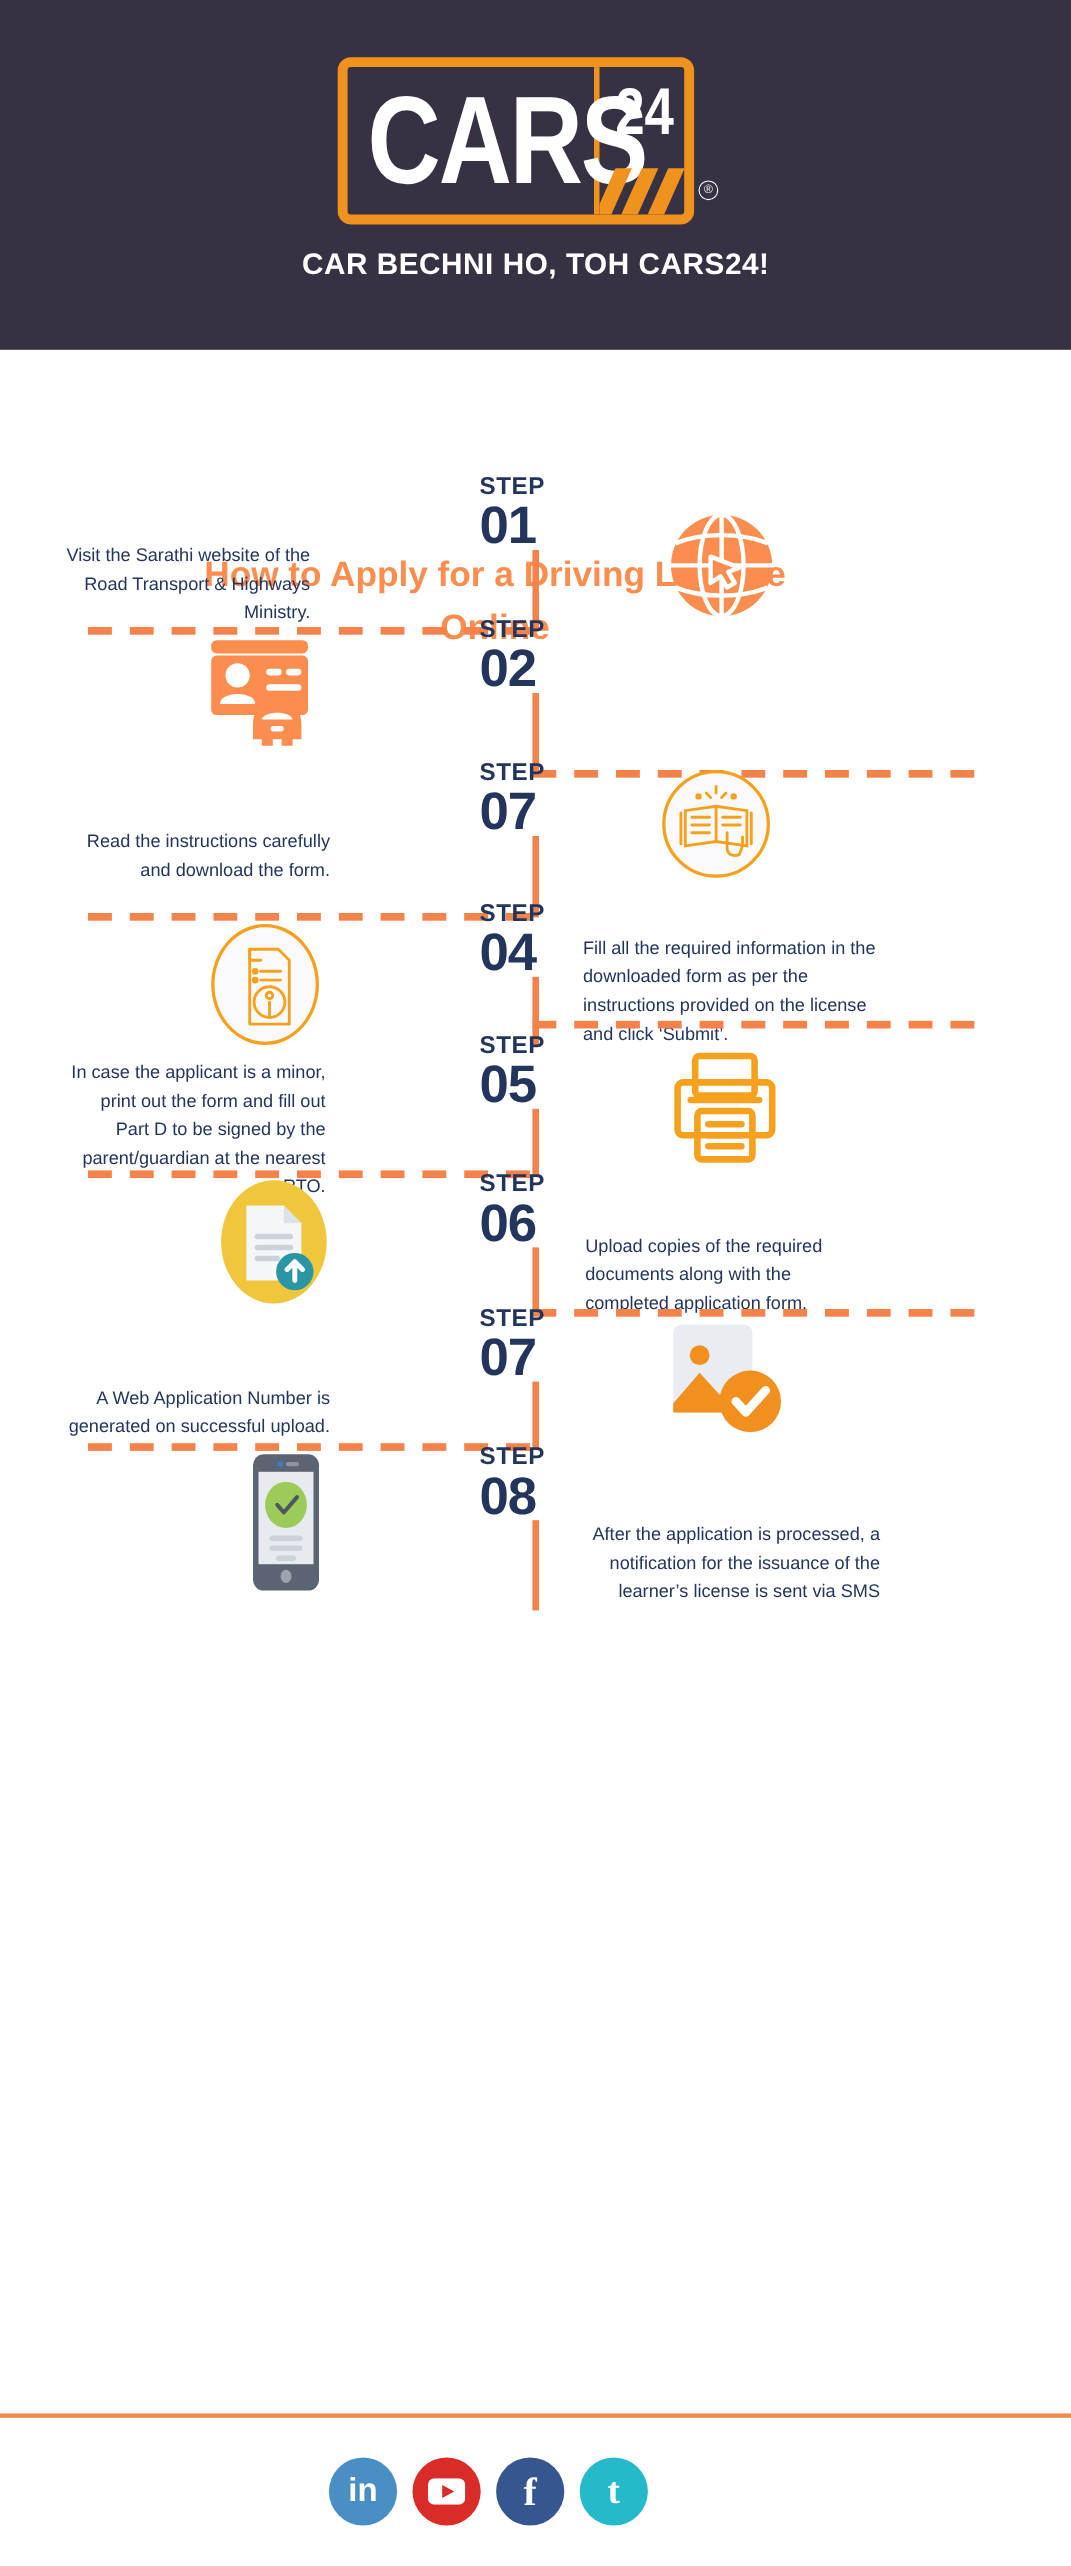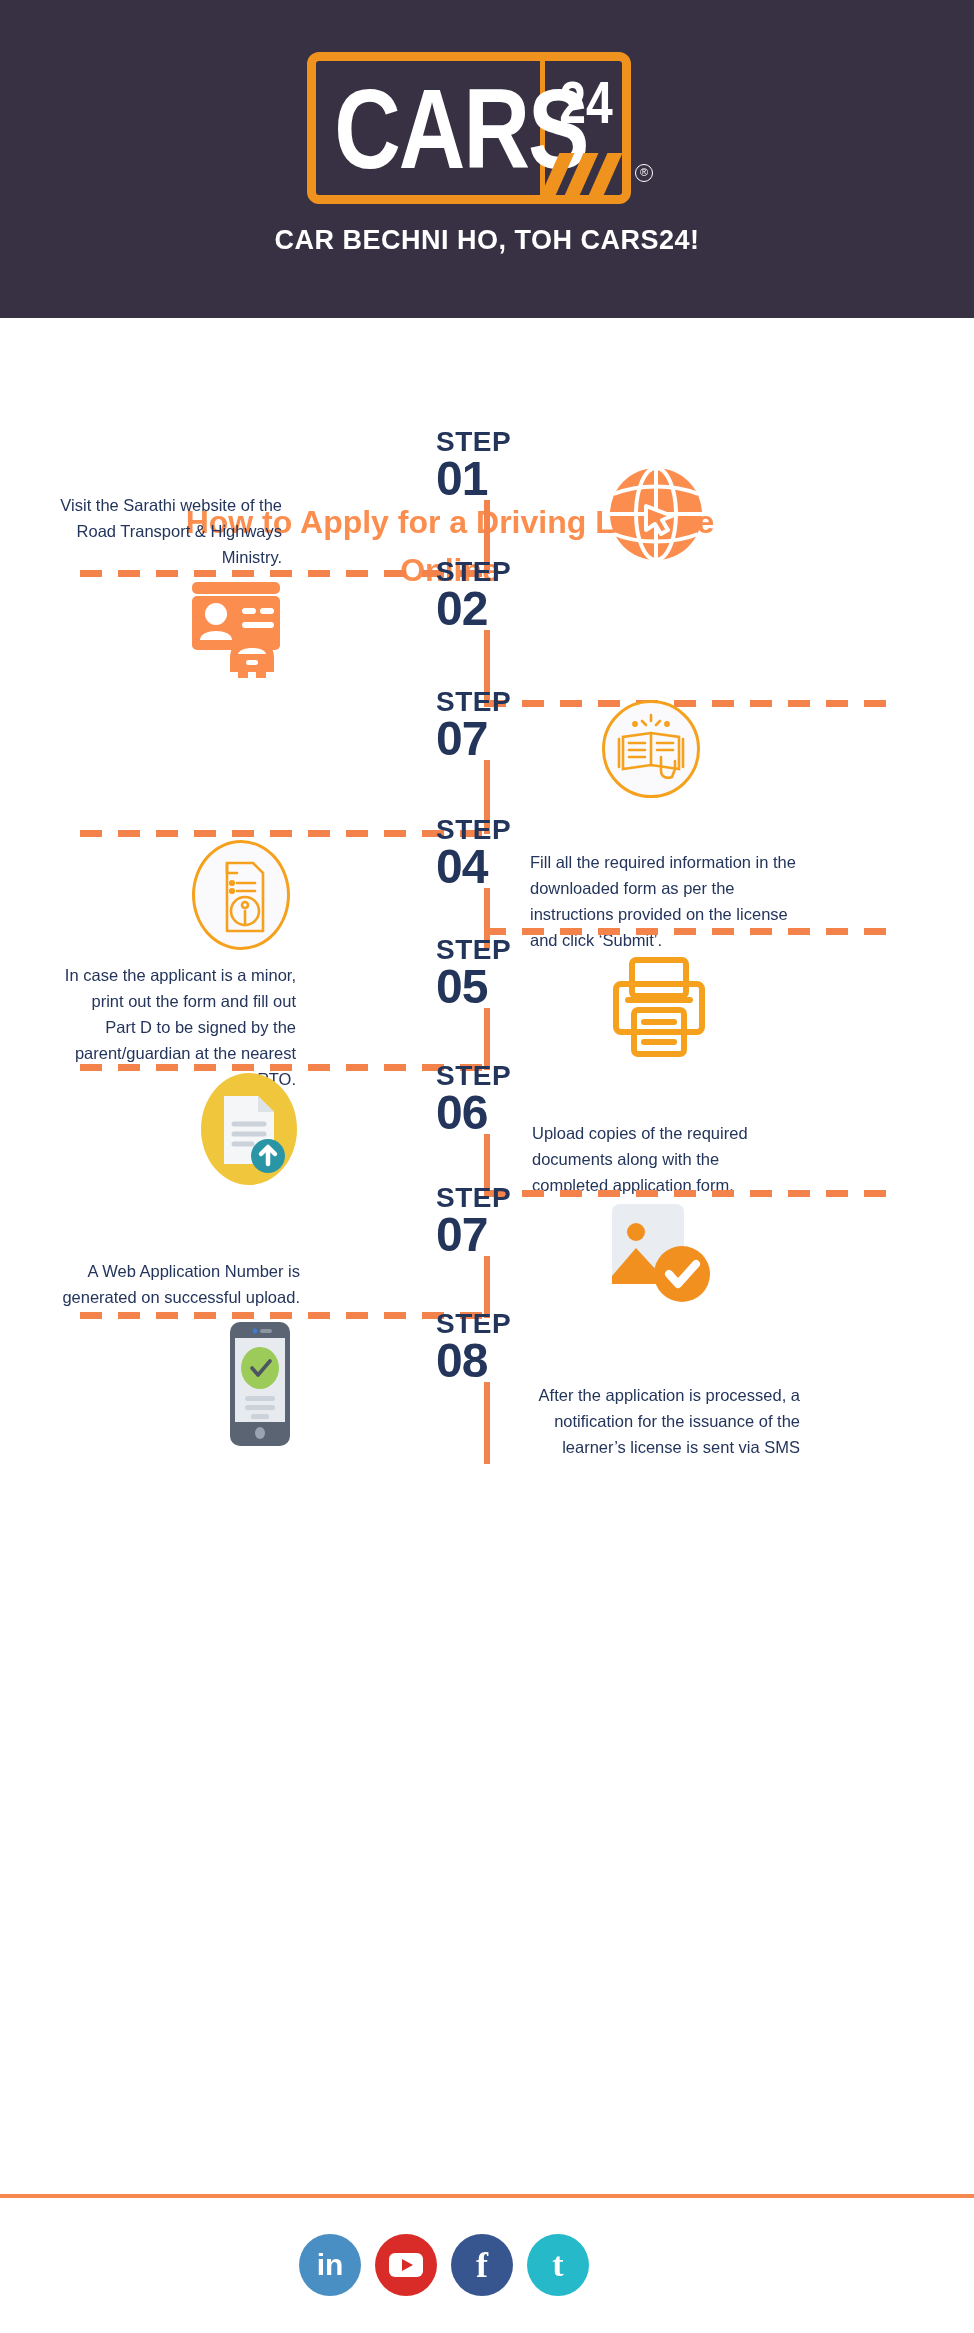--- a/index.html
+++ b/index.html
@@ -125,21 +125,21 @@
     height: 7px;
     background-image: linear-gradient(to right, #F4824B 0 22px, transparent 22px 38px);
     background-size: 38px 7px;
     background-repeat: repeat-x;
   }
 
   
   .marker { position: absolute; width: 160px; text-align: left; }
   .marker .word {
     color: #24355C;
-    font-size: 28px;
+    font-size: 22px;
     font-weight: bold;
     letter-spacing: 0.5px;
     line-height: 24px;
   }
   .marker .num {
     color: #24355C;
     font-size: 48px;
     font-weight: bold;
     line-height: 50px;
     letter-spacing: -1px;
@@ -260,20 +260,21 @@
       <path d="M52 78 C54 70, 78 70, 80 78 Z" fill="#ffffff"></path>
       <rect x="60" y="84" width="12" height="5" rx="2.5" fill="#ffffff"></rect>
     </svg>
   </div>
 
   <div class="marker" style="left:436px; top:690px;">
     <div class="word">STEP</div>
     <div class="num">07</div>
   </div>
   <div class="axis" style="top:760px; height:74px;"></div>
+  <div class="copy right" style="left:60px; top:752px; width:240px;">Read the instructions carefully and download the form.</div>
   <div class="dash" style="left:80px; top:830px; width:410px;"></div>
 
   <div class="icon circle-out" style="left:602px; top:700px; width:98px; height:98px;">
     <svg width="92" height="92" viewBox="0 0 92 92" style="position:absolute;left:0;top:0;">
       <g fill="none" stroke="#F5A11E" stroke-width="2.6" stroke-linecap="round">
         <path d="M18 34 L18 66 L46 62 L74 66 L74 34 L46 30 Z"></path>
         <line x1="46" y1="30" x2="46" y2="62"></line>
         <line x1="14" y1="36" x2="14" y2="64"></line>
         <line x1="78" y1="36" x2="78" y2="64"></line>
         <line x1="24" y1="40" x2="40" y2="40"></line>

